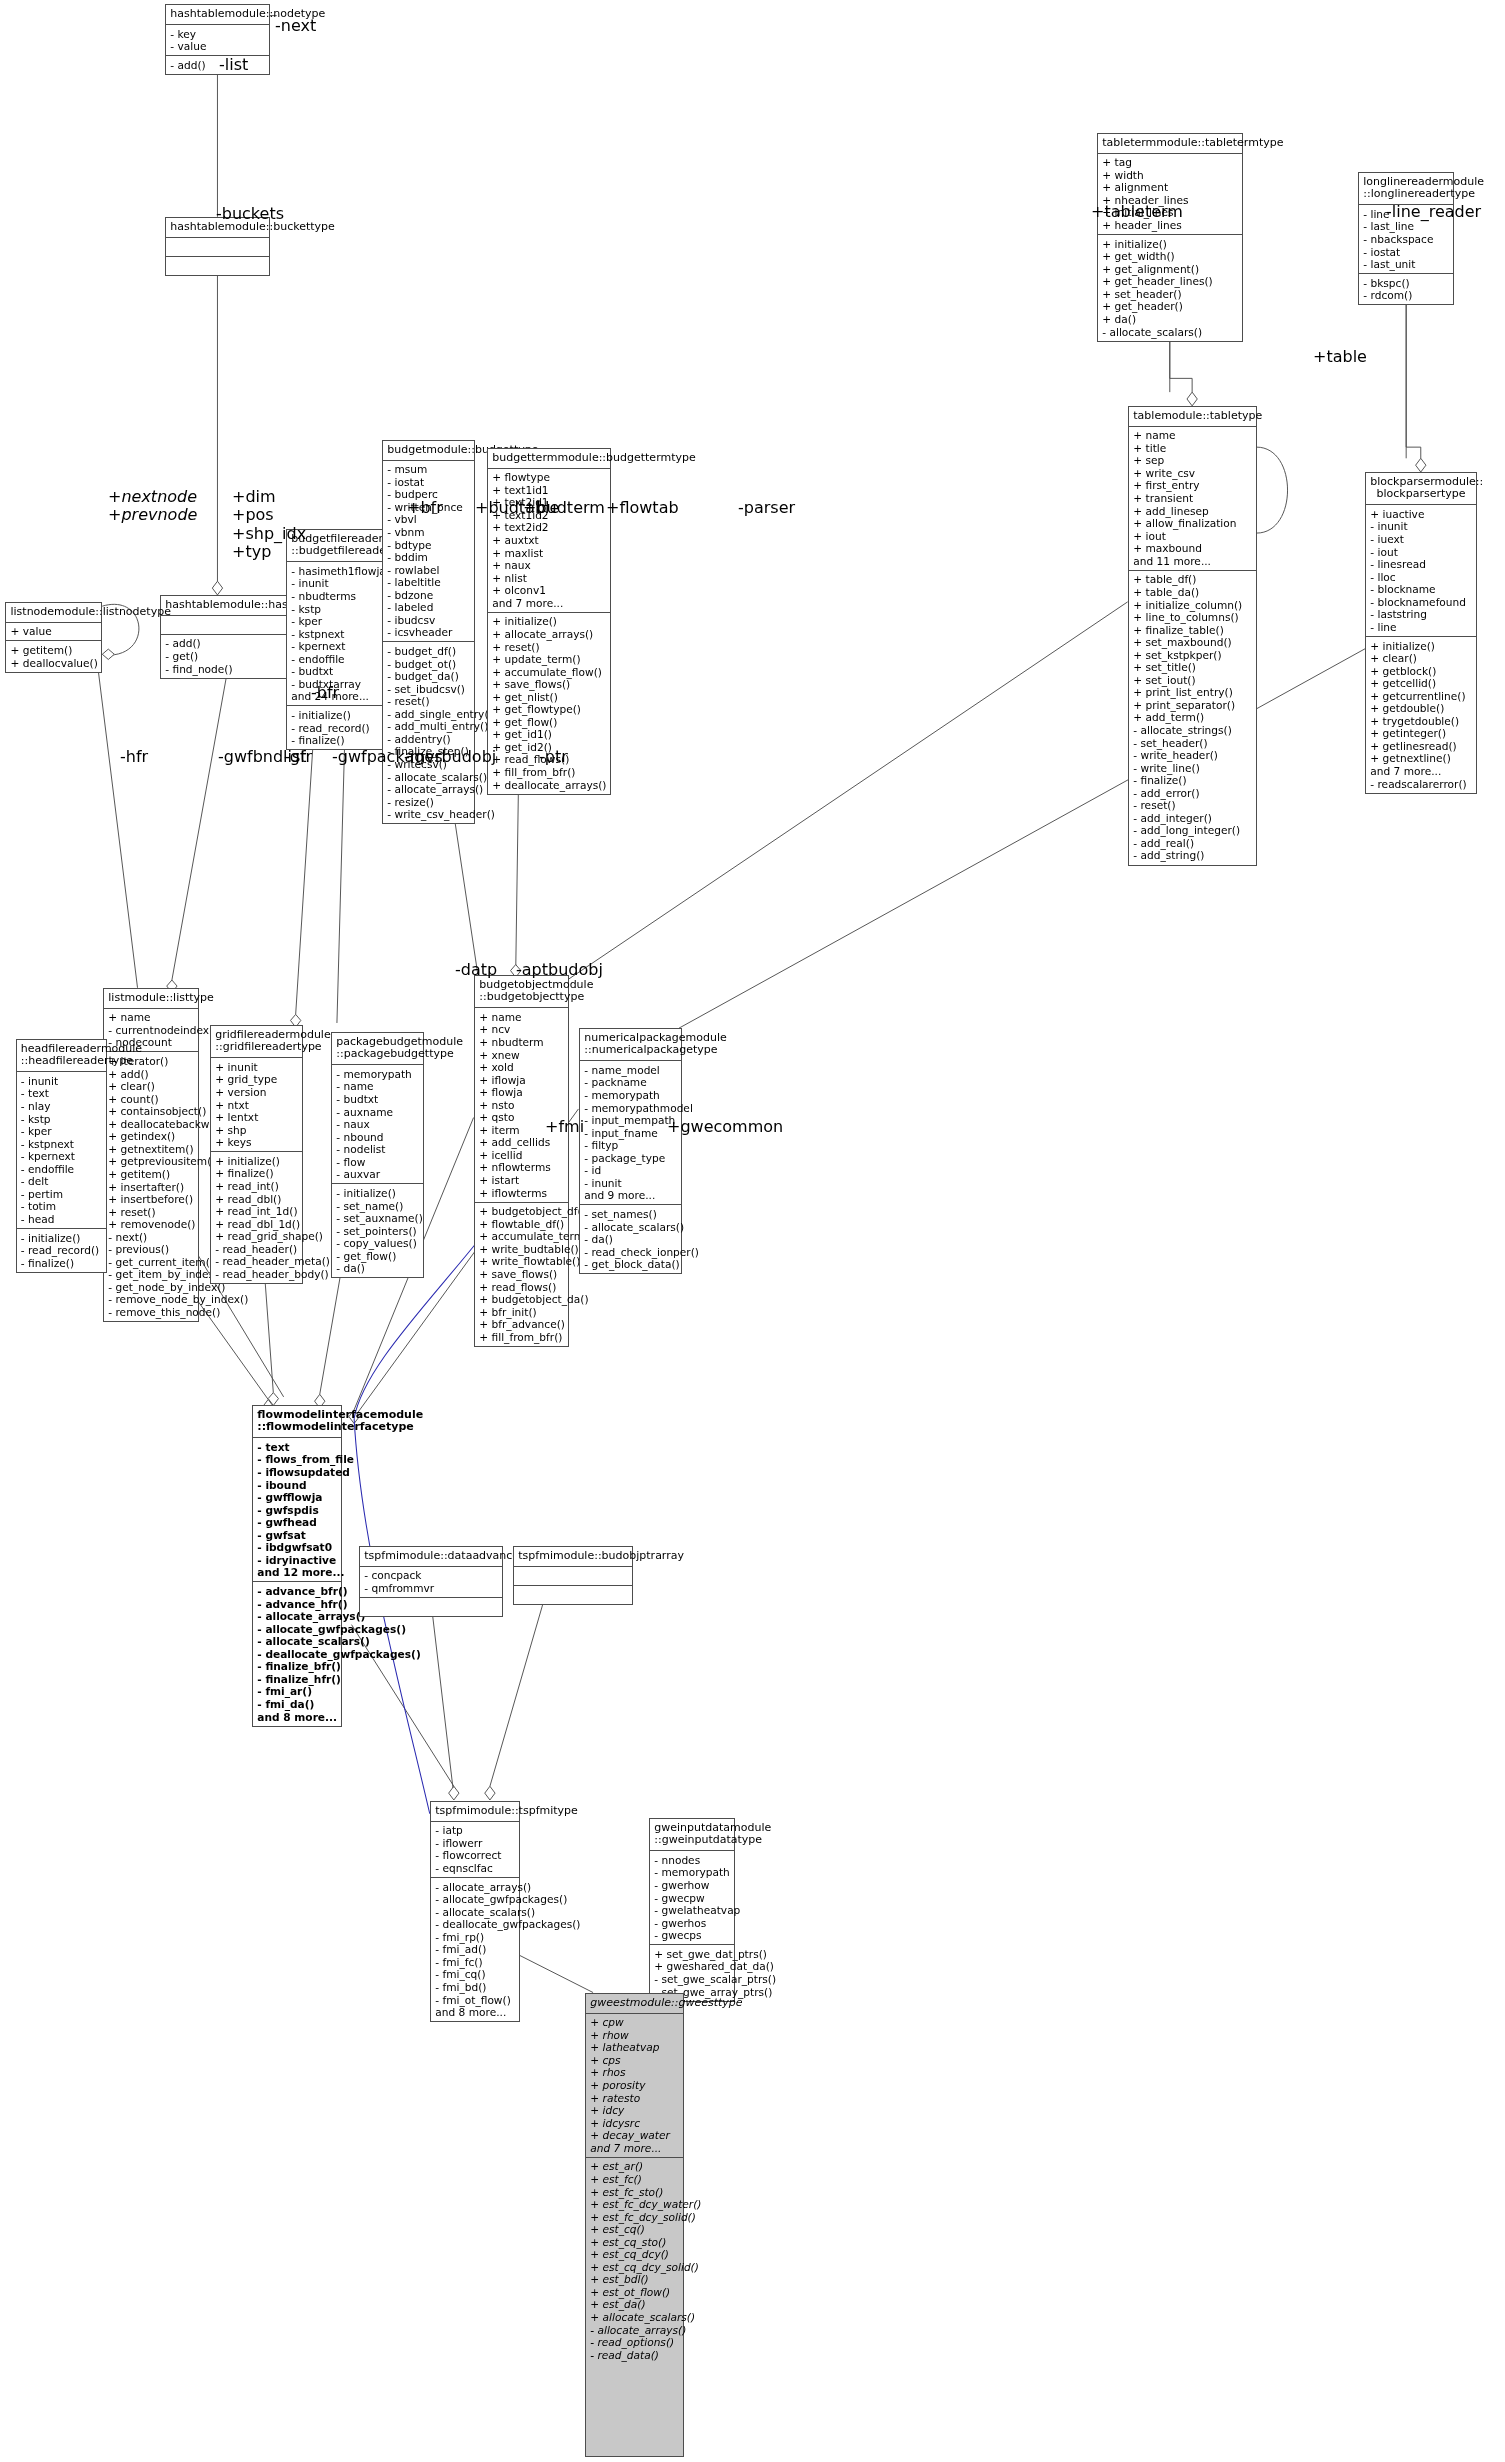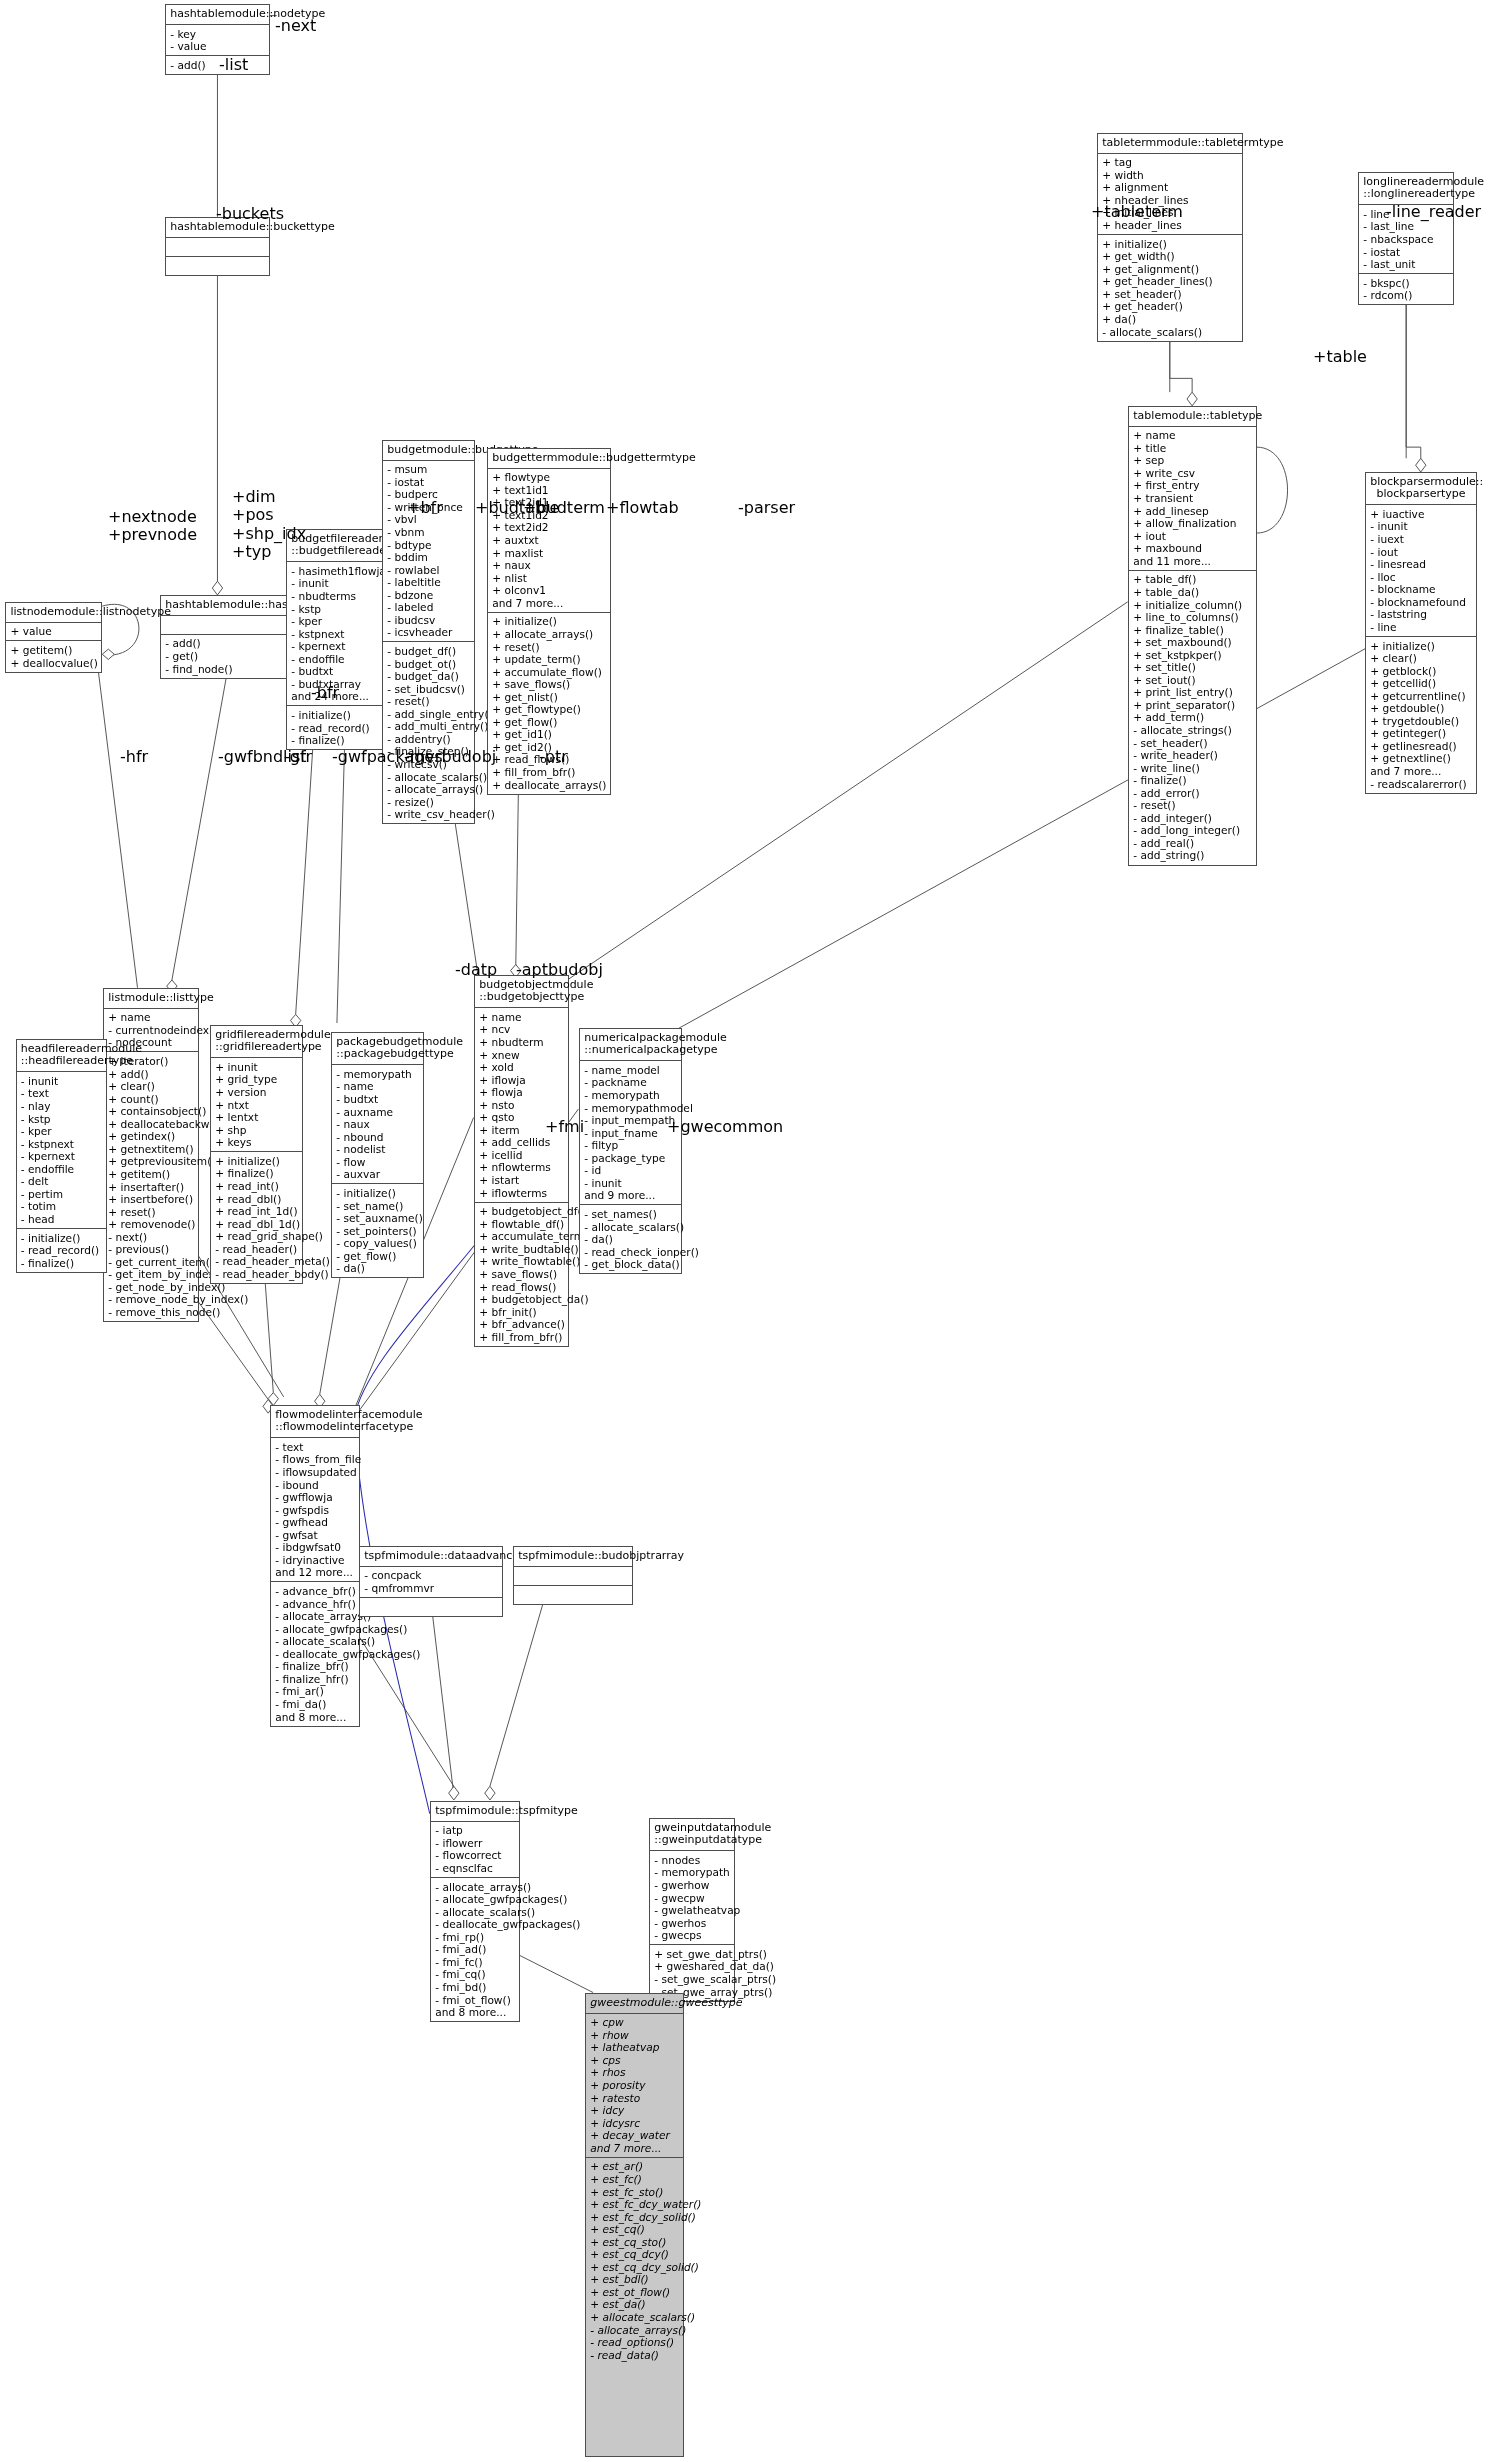--- a/index.html
+++ b/index.html
@@ -540,21 +540,21 @@
           <div class="cls-row">and 9 more...</div>
         </div>
         <div class="cls-section">
           <div class="cls-row">- set_names()</div>
           <div class="cls-row">- allocate_scalars()</div>
           <div class="cls-row">- da()</div>
           <div class="cls-row">- read_check_ionper()</div>
           <div class="cls-row">- get_block_data()</div>
         </div>
       </div>
-      <div class="uml-class" style="left: 270px; top: 1405px; width: 90px; min-height: 227px;">
+      <div class="uml-class" style="left: 252px; top: 1405px; width: 90px; min-height: 227px; font-weight: bold;">
         <div class="cls-title">flowmodelinterfacemodule
 ::flowmodelinterfacetype</div>
         <div class="cls-section">
           <div class="cls-row">- text</div>
           <div class="cls-row">- flows_from_file</div>
           <div class="cls-row">- iflowsupdated</div>
           <div class="cls-row">- ibound</div>
           <div class="cls-row">- gwfflowja</div>
           <div class="cls-row">- gwfspdis</div>
           <div class="cls-row">- gwfhead</div>
@@ -666,21 +666,21 @@
         </div>
       </div>
     </div>
   <div id="labels">
       <div class="edge-label" style="left: 275px; top: 17px; white-space: pre-line;">-next</div>
       <div class="edge-label" style="left: 219px; top: 56px; white-space: pre-line;">-list</div>
       <div class="edge-label" style="left: 216px; top: 205px; white-space: pre-line;">-buckets</div>
       <div class="edge-label" style="left: 1091px; top: 203px; white-space: pre-line;">+tableterm</div>
       <div class="edge-label" style="left: 1386px; top: 203px; white-space: pre-line;">-line_reader</div>
       <div class="edge-label" style="left: 1313px; top: 348px; white-space: pre-line; text-align: center;">+table</div>
-      <div class="edge-label" style="left: 108px; top: 508px; white-space: pre-line;">+nextnode
+      <div class="edge-label" style="left: 108px; top: 488px; white-space: pre-line; font-style: italic;">+nextnode
 +prevnode</div>
       <div class="edge-label" style="left: 232px; top: 488px; white-space: pre-line;">+dim
 +pos
 +shp_idx
 +typ</div>
       <div class="edge-label" style="left: 407px; top: 499px; white-space: pre-line;">+bfr</div>
       <div class="edge-label" style="left: 475px; top: 499px; white-space: pre-line;">+budtable</div>
       <div class="edge-label" style="left: 523px; top: 499px; white-space: pre-line;">+budterm</div>
       <div class="edge-label" style="left: 606px; top: 499px; white-space: pre-line;">+flowtab</div>
       <div class="edge-label" style="left: 738px; top: 499px; white-space: pre-line;">-parser</div>

